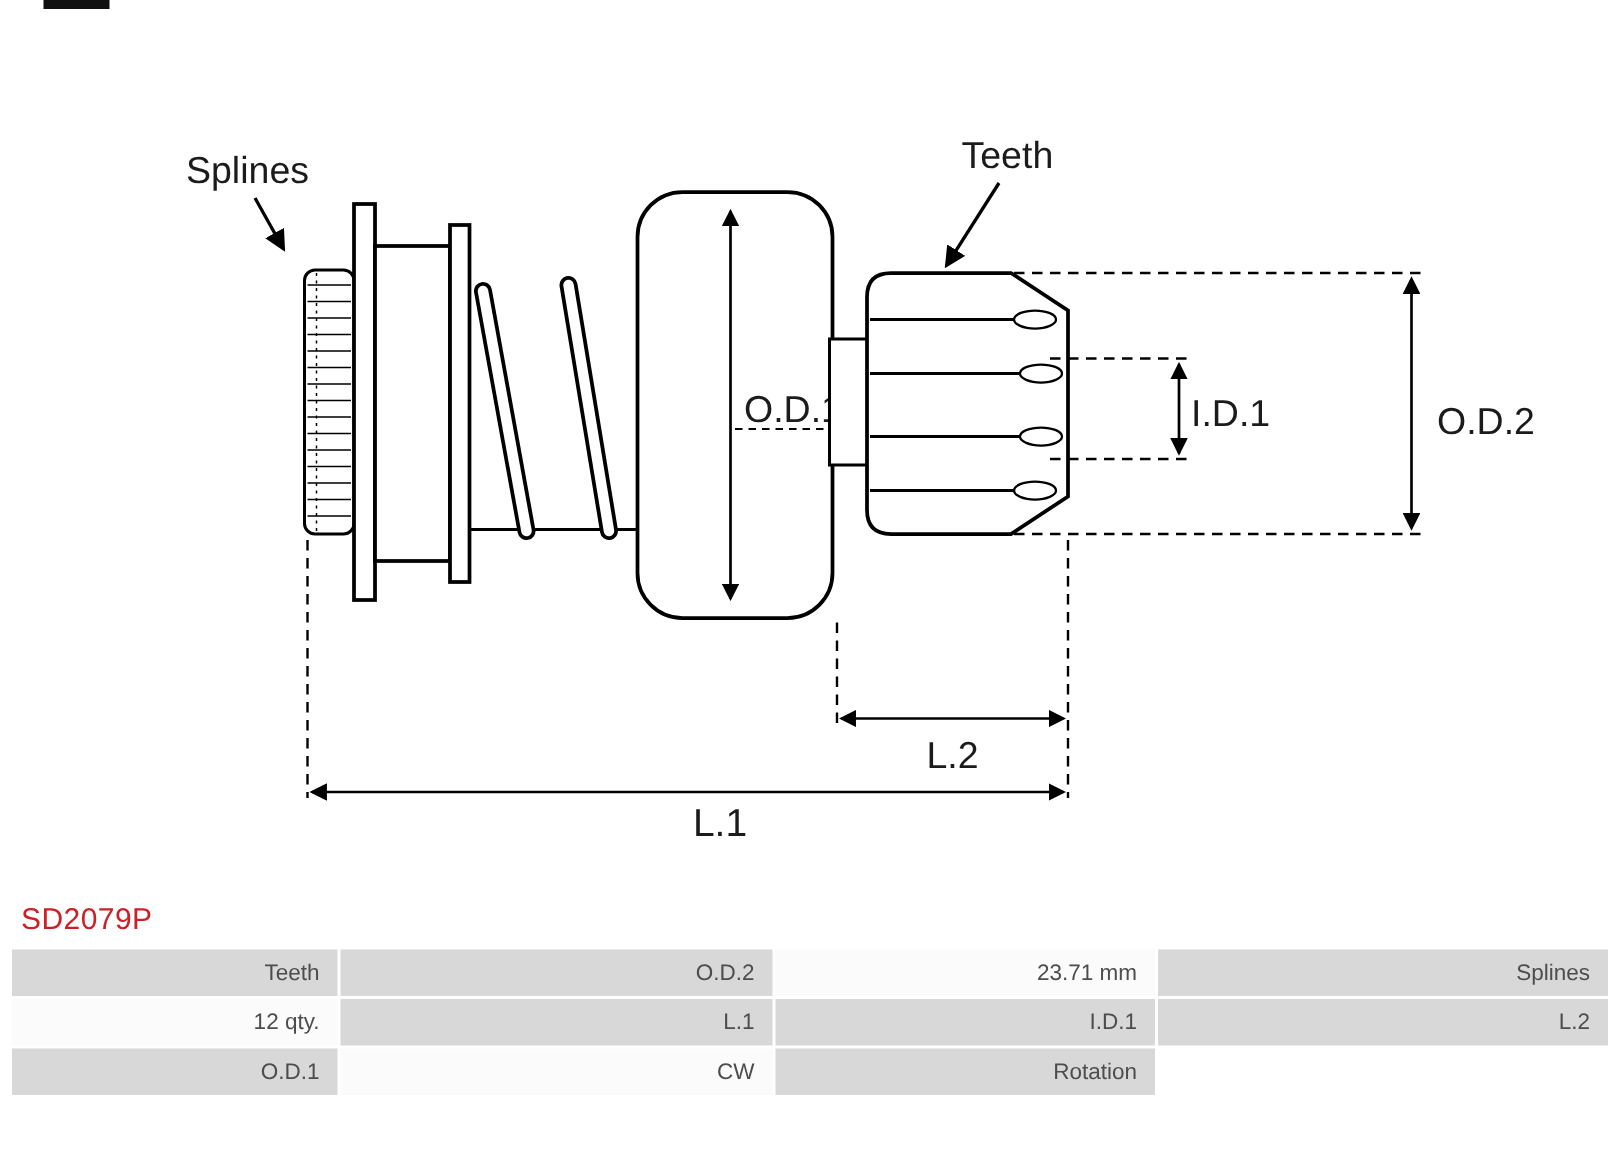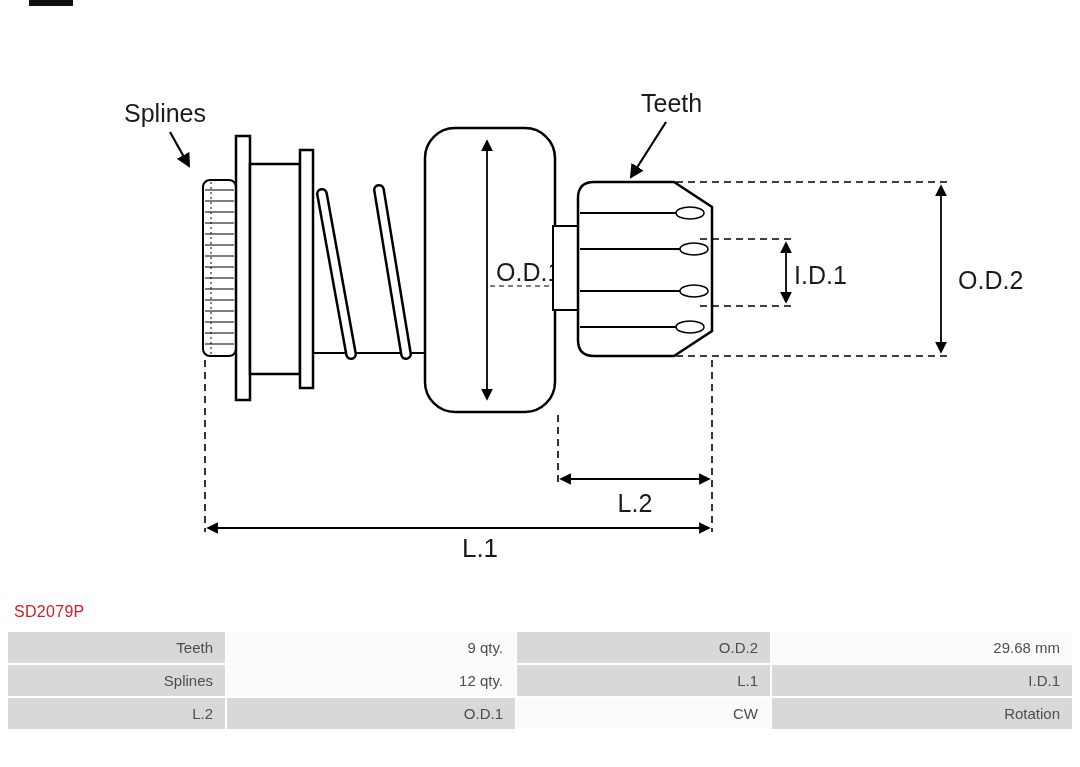--- a/index.html
+++ b/index.html
@@ -10,21 +10,21 @@
   .logo-fragment {
     position:absolute; left:29px; top:0; width:44px; height:6px; background:#101010;
   }
   svg text {
     font-family:"Liberation Sans", sans-serif;
     fill:#1b1b1b;
   }
   .part-number {
     margin:2px 0 10px 14px;
     color:#cc2027;
-    font-size:16px;
+    font-size:20px;
     font-weight:500;
     letter-spacing:0.3px;
     line-height:20px;
   }
   .spec-table {
     margin:0 8px;
     display:grid;
     grid-template-columns:217px 288px 253px 300px;
     gap:2px;
     font-size:15px;
@@ -110,23 +110,22 @@
   <text x="124" y="122" font-size="25">Splines</text>
   <line x1="170" y1="132" x2="189" y2="166" stroke="#000" stroke-width="2.2" marker-end="url(#arr)"></line>
   <text x="641" y="112" font-size="25">Teeth</text>
   <line x1="666" y1="122" x2="631" y2="177" stroke="#000" stroke-width="2.2" marker-end="url(#arr)"></line>
 </svg>
 
 <div class="part-number">SD2079P</div>
 
 <div class="spec-table">
   <div class="cell lbl">Teeth</div>
-  <div class="cell val">9 qty.</div>
   <div class="cell lbl">O.D.2</div>
-  <div class="cell val">29.68 mm</div>
+  <div class="cell val">23.71 mm</div>
 
   <div class="cell lbl">Splines</div>
   <div class="cell val">12 qty.</div>
   <div class="cell lbl">L.1</div>
 
   <div class="cell lbl">I.D.1</div>
   <div class="cell lbl">L.2</div>
 
   <div class="cell lbl">O.D.1</div>
   <div class="cell val">CW</div>

